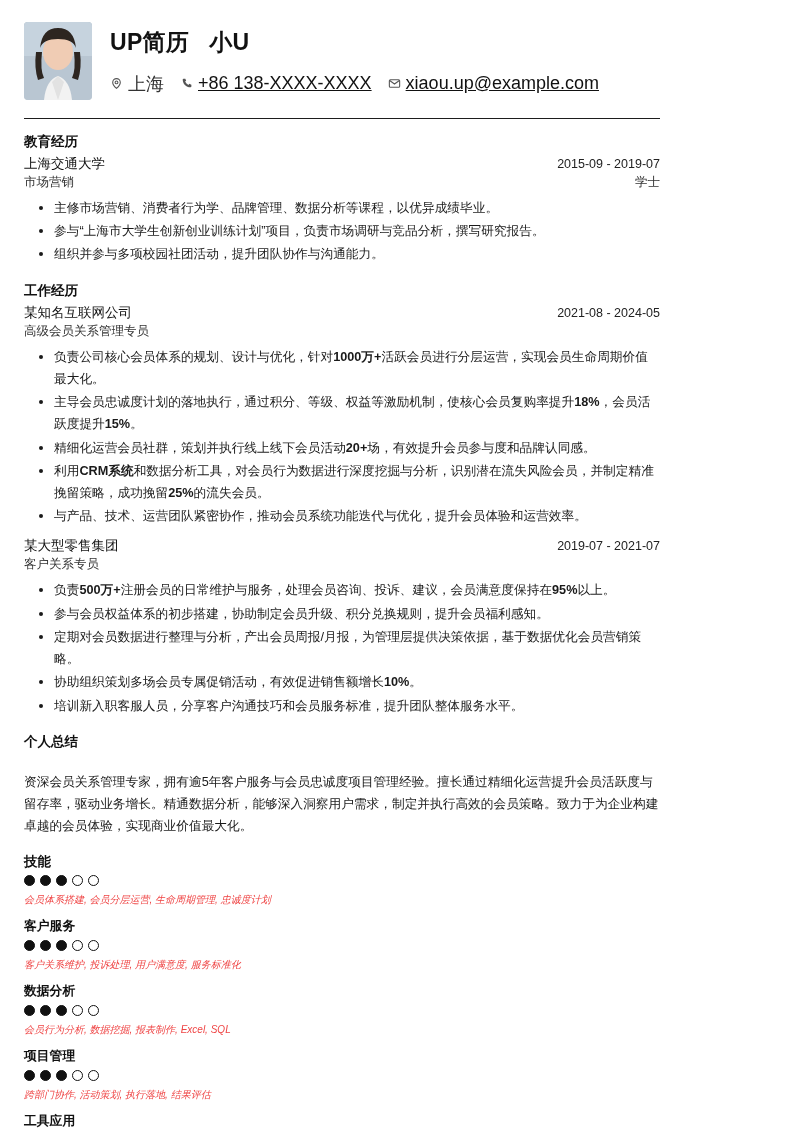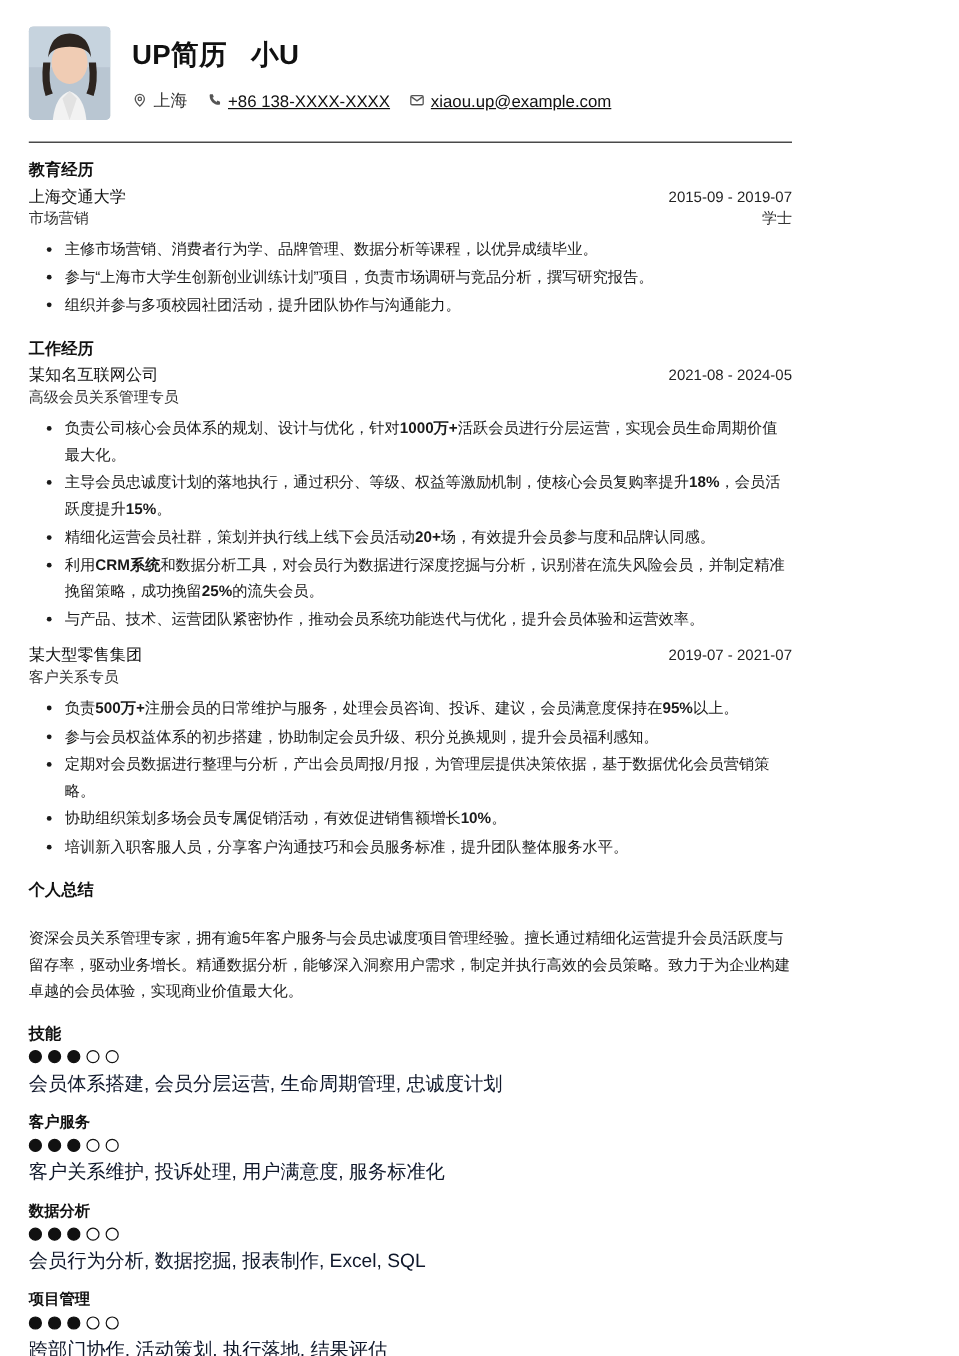--- a/index.html
+++ b/index.html
@@ -41,21 +41,21 @@
     font-size: 23px;
     font-weight: bold;
     letter-spacing: 0.3px;
     color: #111;
     margin-bottom: 14px;
   }
   .contact-row {
     display: flex;
     align-items: center;
     gap: 16px;
-    font-size: 14px;
+    font-size: 18px;
     color: #333;
     flex-wrap: wrap;
   }
   .contact-item { display: flex; align-items: center; gap: 5px; }
   .contact-item .ico { display: inline-flex; width: 13px; height: 13px; color: #555; }
   .contact-item .ico svg { width: 13px; height: 13px; display: block; }
   .contact-item a, .contact-item .linkish {
     color: #111;
     text-decoration: underline;
   }
@@ -126,23 +126,24 @@
   .dots { display: flex; gap: 5px; margin-bottom: 6px; }
   .dot {
     width: 11px;
     height: 11px;
     border-radius: 50%;
     border: 1.3px solid #111;
     background: #fff;
   }
   .dot.on { background: #111; }
   .skill-detail {
-    font-size: 16px;
-    color: #0f172a;
+    font-size: 10px;
+    color: #ef4444;
     line-height: 1.5;
+    font-style: italic;
   }
   .clip-bottom { overflow: hidden; max-height: 12px; }
 </style>
 </head>
 <body>
 
 <div class="page">
 
   <div class="header">
     <div class="avatar">

